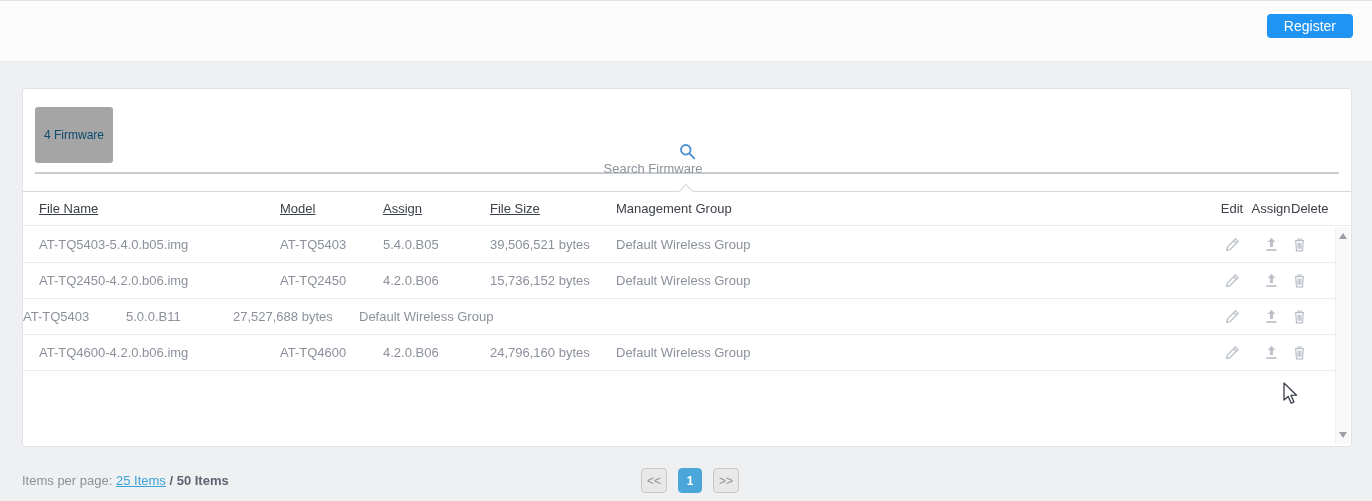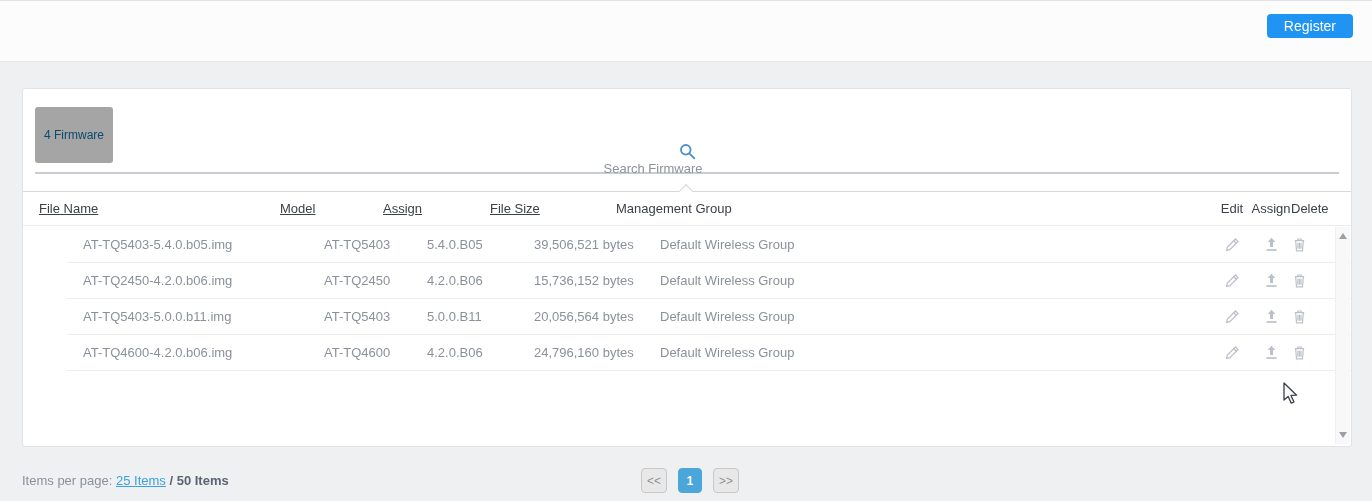--- a/index.html
+++ b/index.html
@@ -42,21 +42,21 @@
   .thead {
     position:absolute; top:102px; left:0; right:0; height:35px;
     border-top:1px solid #d5d7d9; border-bottom:1px solid #ececed;
     display:flex; align-items:center; font-size:13px; color:#3c4148;
   }
   .notch {
     position:absolute; top:-6px; left:658px; width:10px; height:10px;
     background:#fff; border-top:1px solid #d5d7d9; border-left:1px solid #d5d7d9;
     transform:rotate(45deg);
   }
-  .tbody { position:absolute; top:138px; left:0; right:0;margin-left:44px; }
+  .tbody { position:absolute; top:138px; left:0; right:0; }
   .trow {
     display:flex; align-items:center; height:36px;
     border-bottom:1px solid #ededee; font-size:13px; color:#8b919b;
   }
   .c-file   { width:257px; padding-left:16px; }
   .c-model  { width:103px; }
   .c-version{ width:107px; }
   .c-size   { width:126px; }
   .c-group  { flex:1; }
   .c-edit   { width:38px; text-align:center; }
@@ -179,24 +179,23 @@
             <svg viewBox="0 0 20 20" fill="none" stroke="#bcc1c9" stroke-width="1.4">
               <path d="M4.5 5.5h11M8 5V3.5h4V5"></path>
               <path d="M5.5 5.5l1 12h7l1-12"></path>
               <path d="M8.2 8v7M10 8v7M11.8 8v7"></path>
             </svg>
           </span></div>
       <div class="c-sb"></div>
     </div>
 
     <div class="trow">
-      <div class="c-file">AT-TQ5403-5.0.0.b11.img</div>
       <div class="c-model">AT-TQ5403</div>
       <div class="c-version">5.0.0.B11</div>
-      <div class="c-size">20,056,564 bytes</div>
+      <div class="c-size">27,527,688 bytes</div>
       <div class="c-group">Default Wireless Group</div>
       <div class="c-edit"><span class="row-icon">
             <svg viewBox="0 0 20 20" fill="none" stroke="#bcc1c9" stroke-width="1.5">
               <path d="M3 17l1-4 9.5-9.5 3 3L7 16l-4 1z"></path>
               <path d="M11.5 5.5l3 3"></path>
             </svg>
           </span></div>
       <div class="c-assign"><span class="row-icon">
             <svg viewBox="0 0 20 20">
               <path d="M10 2l4.5 5h-2.7v6h-3.6V7H5.5L10 2z" fill="#bcc1c9"></path>

